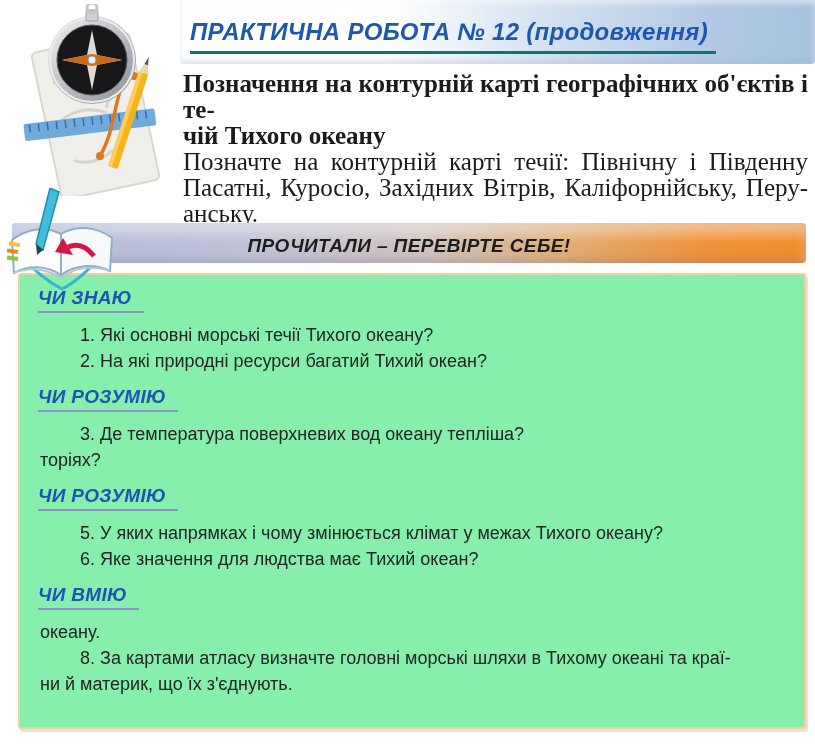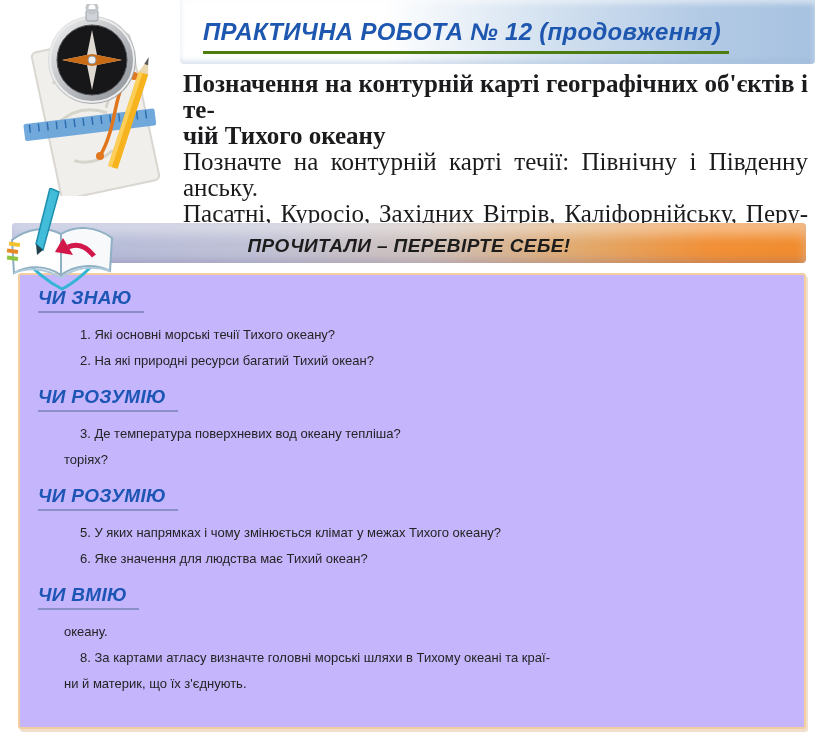--- a/index.html
+++ b/index.html
@@ -14,23 +14,22 @@
     box-shadow:inset 0 3px 6px rgba(255,255,255,.6), inset 0 -3px 5px rgba(140,170,205,.35);
     border-radius:0 0 4px 4px;
   }
 
   
   .title-wrap{position:absolute;left:190px;top:18px;width:620px;}
   .page-title{
     display:inline-block;
     font:italic 700 24px "Liberation Sans",sans-serif;
     color:#1e57b0;letter-spacing:.3px;
-    border-bottom:3px solid #4d7c0f;
+    border-bottom:3px solid #0f766e;
     padding:0 8px 5px 0;
-    margin-left:13px;
   }
 
   
   .intro{position:absolute;left:183px;top:71px;width:625px;}
   .iline{font-family:"Liberation Serif","DejaVu Serif",serif;font-size:25px;line-height:26px;color:#1b1b1d;}
   .iline.b{font-weight:700;}
   .iline.j{text-align:justify;text-align-last:justify;}
 
   
   .banner{
@@ -43,33 +42,33 @@
     text-align:center;line-height:46px;letter-spacing:.4px;
   }
 
   
   .compass-art{position:absolute;left:16px;top:4px;width:152px;height:192px;}
   .book-art{position:absolute;left:4px;top:188px;width:118px;height:108px;z-index:3;}
 
   
   .qbox{
     position:absolute;left:18px;top:273px;width:788px;height:456px;box-sizing:border-box;
-    background:#c4b5fd;border:2px solid #f3cfa0;border-radius:3px;
+    background:#86efac;border:2px solid #f3cfa0;border-radius:3px;
     box-shadow:2px 3px 0 rgba(221,185,141,.45);
     padding:12px 14px 0 0;overflow:hidden;
   }
   .sec{margin:0 0 12px 0;}
   .sec-h{
     display:inline-block;
     font:italic 700 19px "Liberation Sans",sans-serif;color:#1c55b4;letter-spacing:.3px;
     border-bottom:2px solid #8a8fc7;
     margin:0 0 9px 18px;padding:0 12px 2px 0;
   }
-  .qline{font-size:13px;line-height:26px;color:#242424;padding-left:60px;white-space:nowrap;}
-  .qline.cont{padding-left:44px;}
+  .qline{font-size:18px;line-height:26px;color:#242424;padding-left:60px;white-space:nowrap;}
+  .qline.cont{padding-left:20px;}
 </style>
 </head>
 <body>
 
 <div class="page">
 
   <div class="top-band"></div>
 
   <svg class="compass-art" viewBox="0 0 152 192" aria-hidden="true">
     <defs>
@@ -123,22 +122,22 @@
   </svg>
 
   <div class="title-wrap">
     <span class="page-title">ПРАКТИЧНА РОБОТА № 12 (продовження)</span>
   </div>
 
   <div class="intro">
     <div class="iline b j">Позначення на контурній карті географічних об'єктів і те-</div>
     <div class="iline b">чій Тихого океану</div>
     <div class="iline j">Позначте на контурній карті течії: Північну і Південну</div>
+    <div class="iline j">Пасатні, Куросіо, Західних Вітрів, Каліфорнійську, Перу-</div>
     <div class="iline">анську.</div>
-    <div class="iline j">Пасатні, Куросіо, Західних Вітрів, Каліфорнійську, Перу-</div>
   </div>
 
   <div class="banner">
     <div class="banner-label">ПРОЧИТАЛИ – ПЕРЕВІРТЕ СЕБЕ!</div>
   </div>
 
   <svg class="book-art" viewBox="0 0 118 108" aria-hidden="true">
     <path d="M10,60 C30,84 48,96 58,101 C70,95 88,80 107,56" fill="none" stroke="#35b5d6" stroke-width="3"></path>
     <path d="M8,52 C24,40 42,38 57,46 L57,87 C42,77 24,77 10,85 Z" fill="#ffffff" stroke="#8fb0c4" stroke-width="2"></path>
     <path d="M108,50 C92,38 72,37 57,46 L57,87 C71,77 90,75 106,83 Z" fill="#f7f9fb" stroke="#8fb0c4" stroke-width="2"></path>

